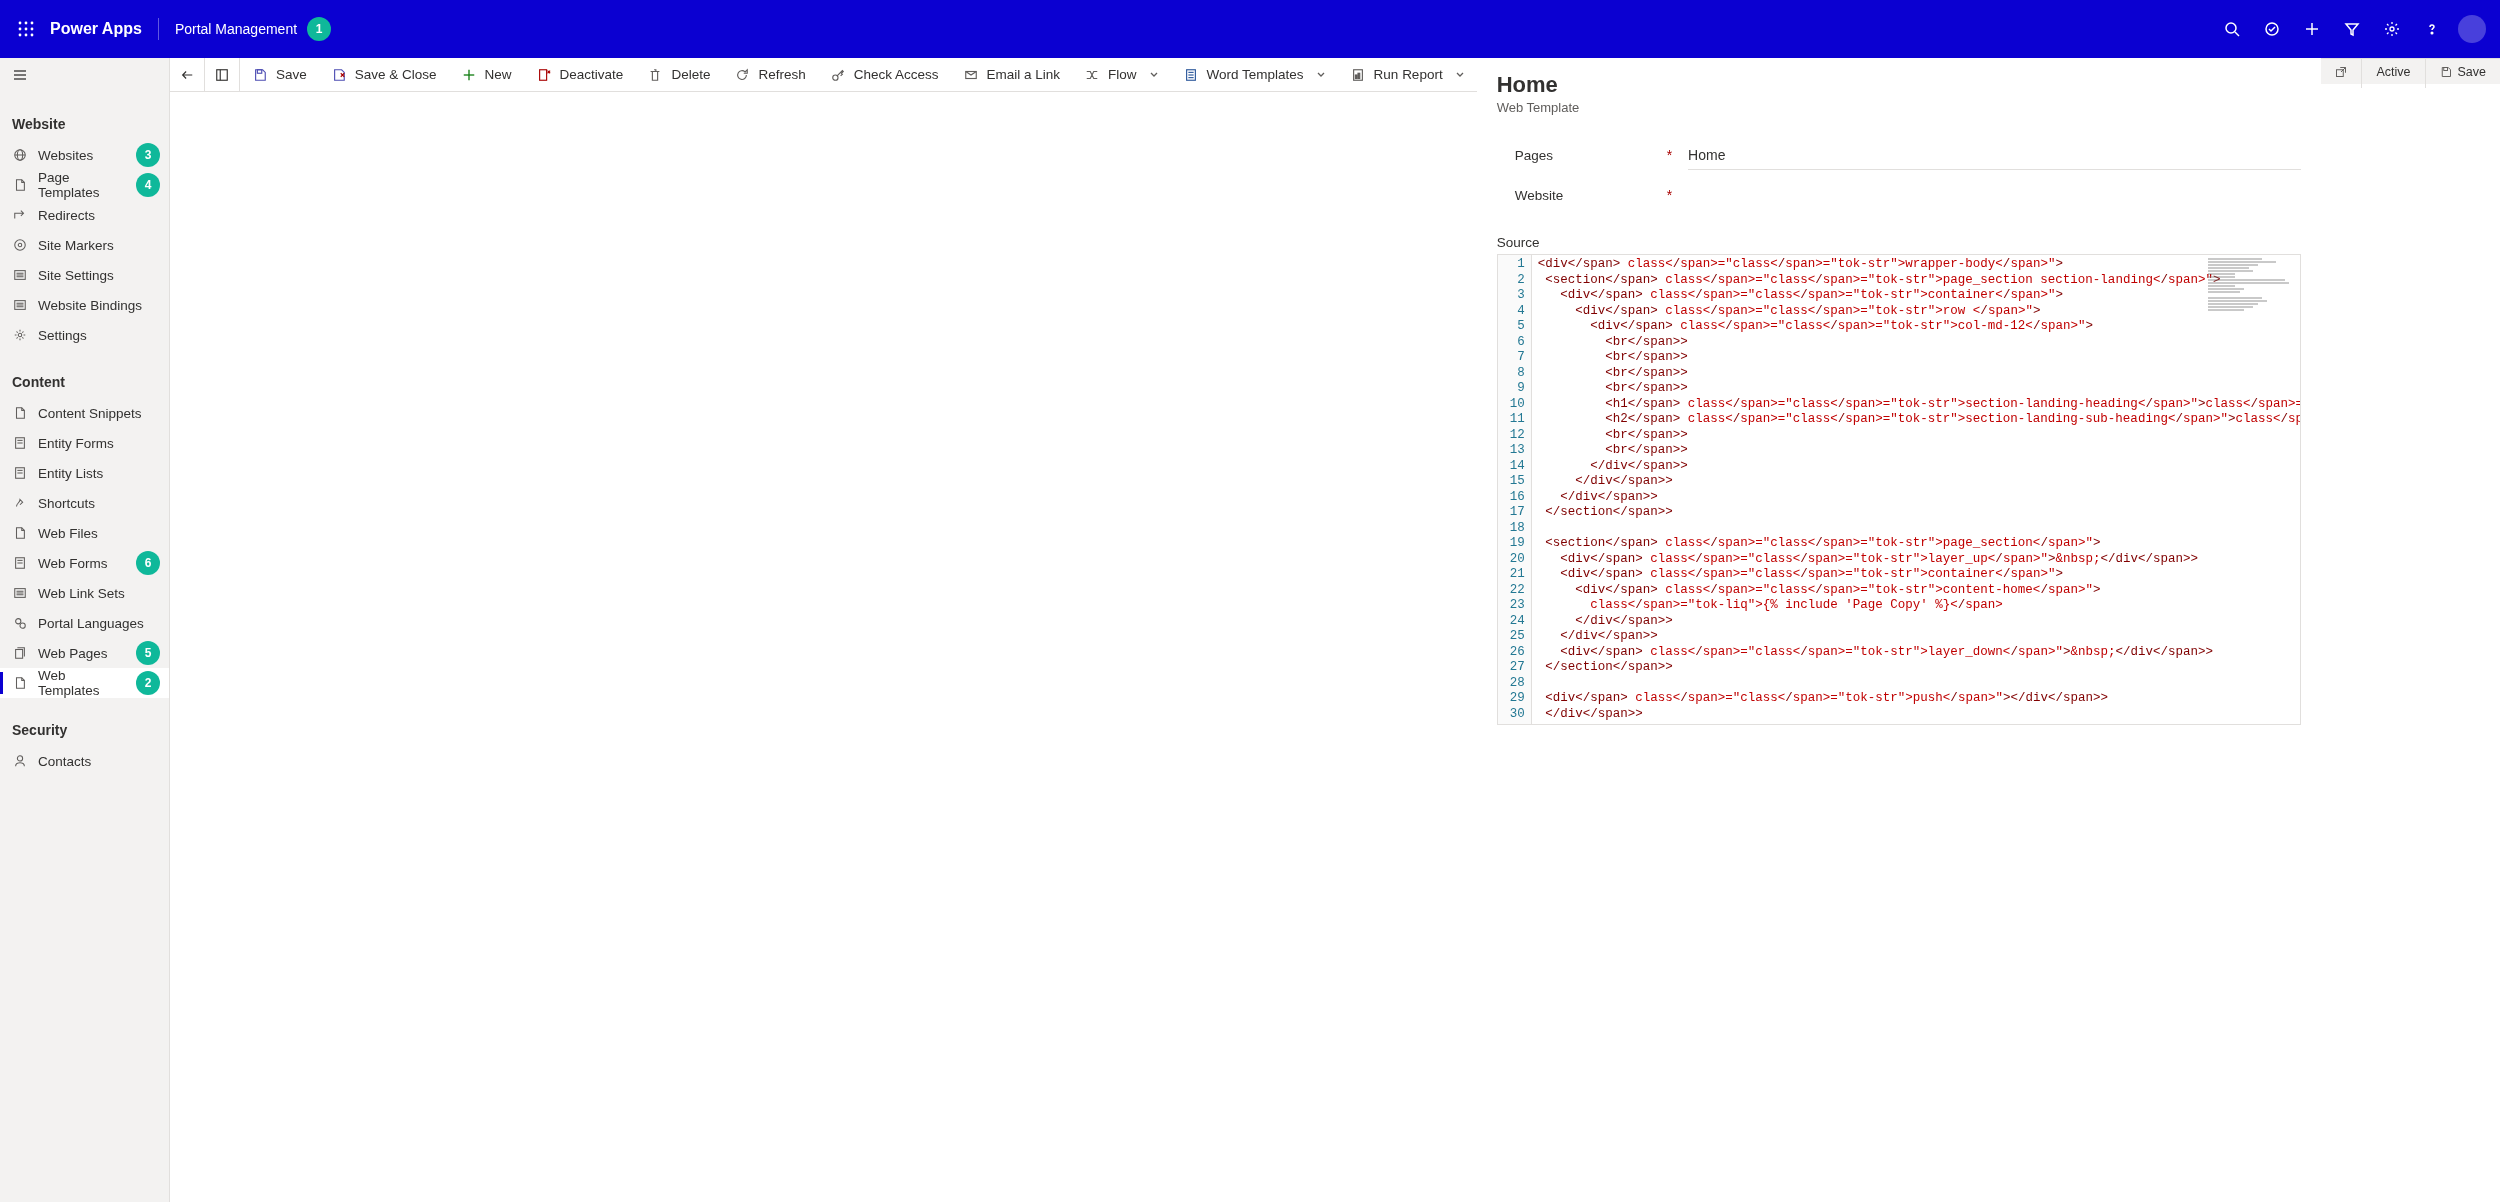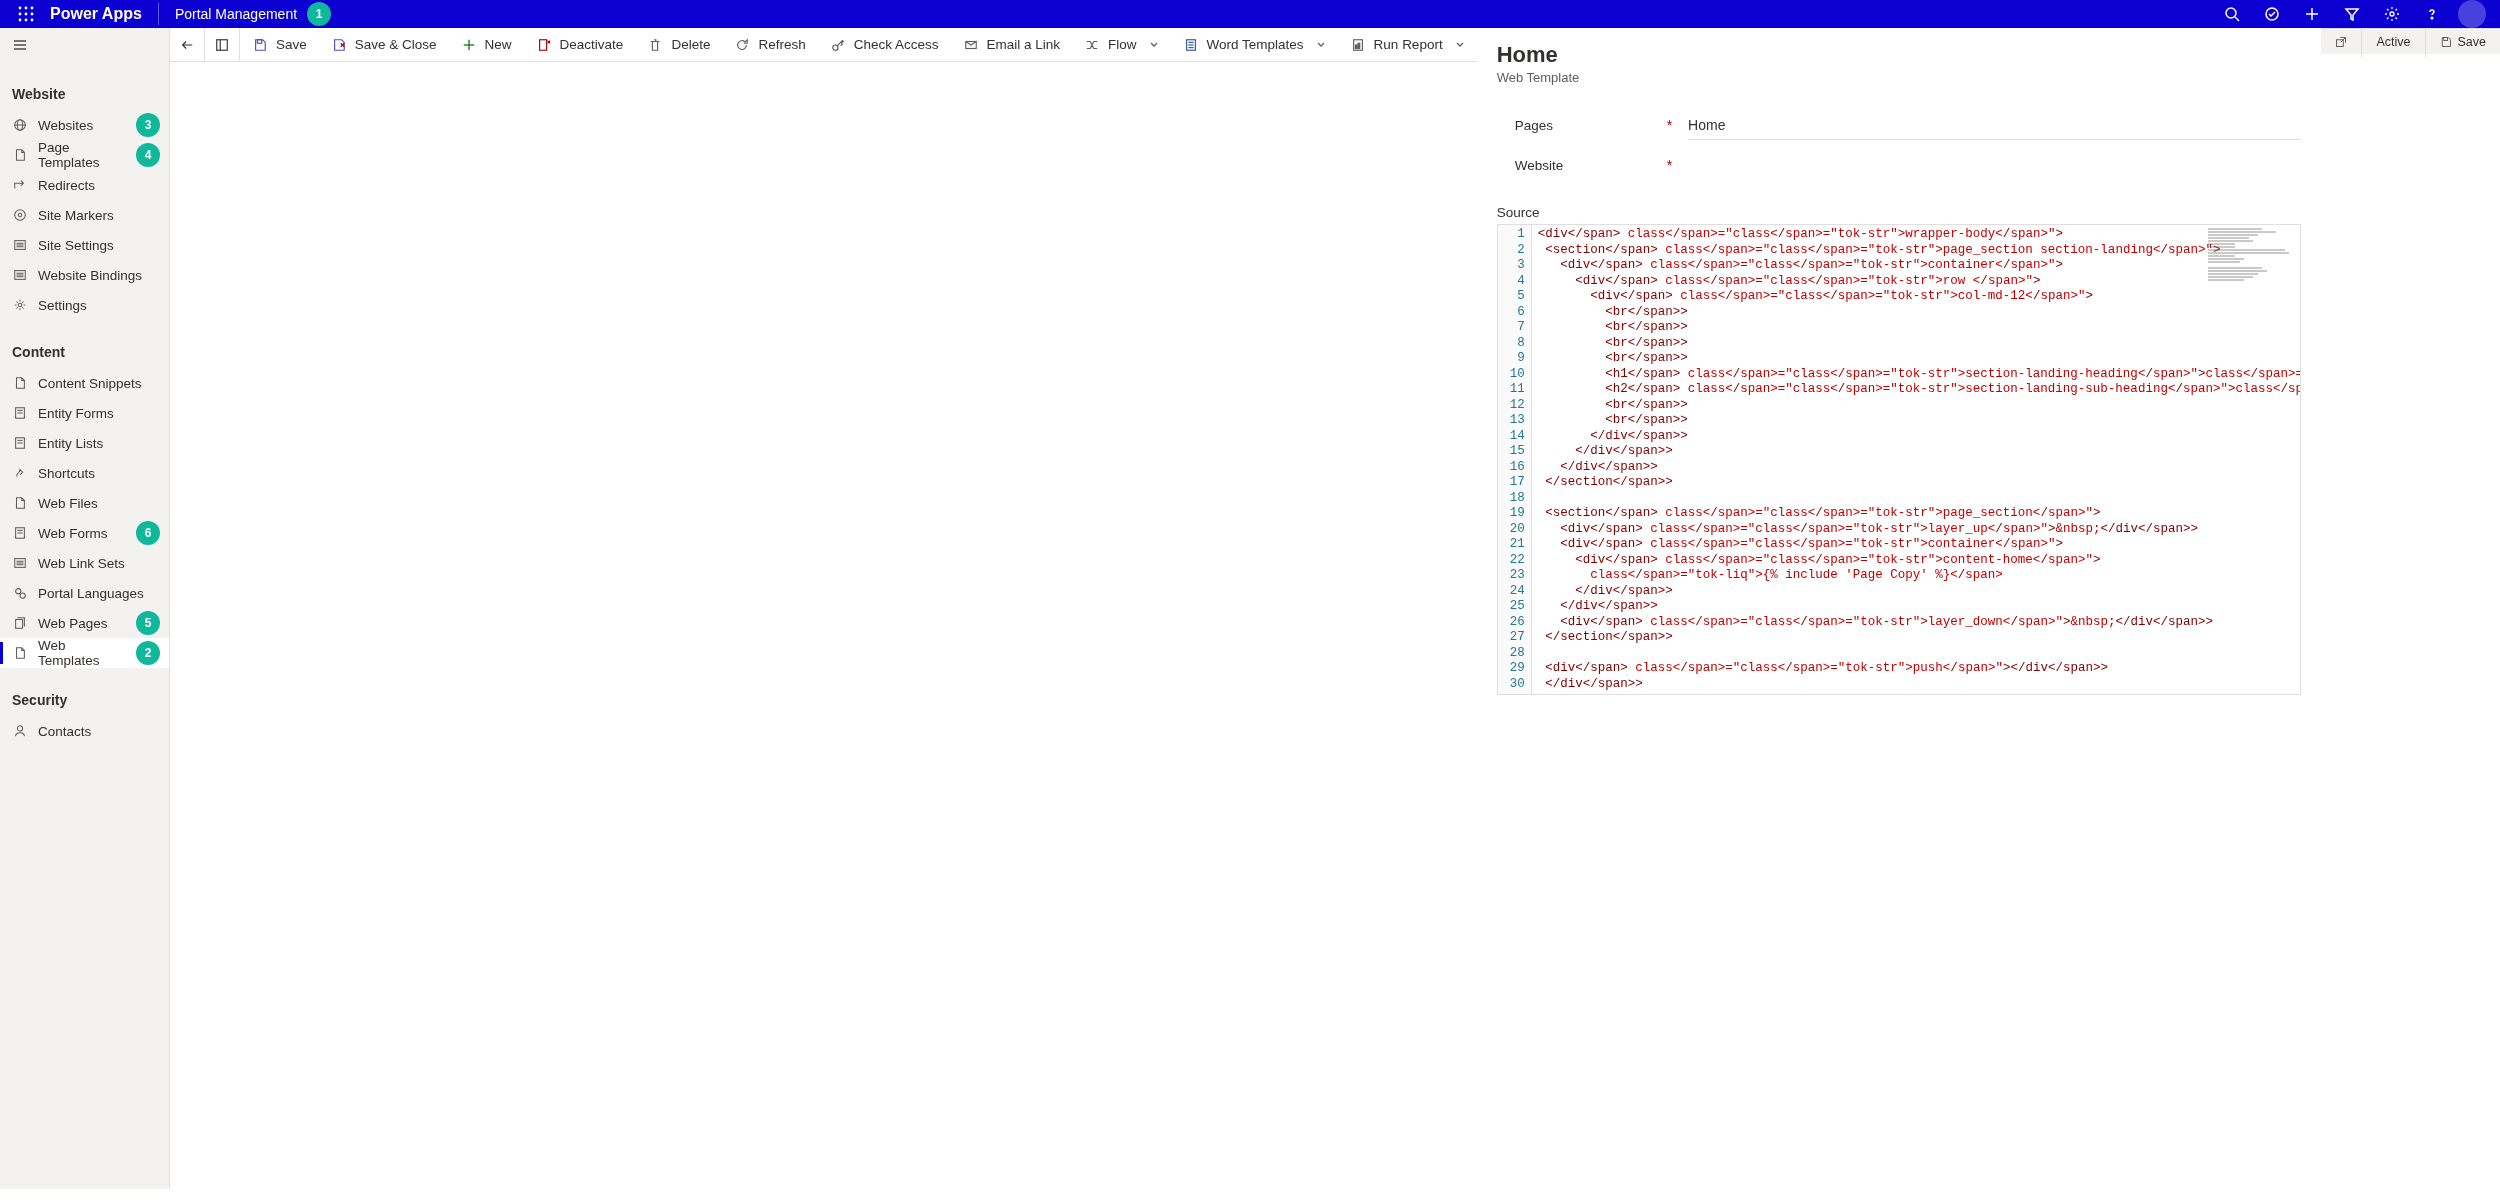--- a/index.html
+++ b/index.html
@@ -1,19 +1,19 @@
 <!DOCTYPE html>
 <html><head>
 <meta charset="utf-8">
 <style>
 * { box-sizing: border-box; margin: 0; padding: 0; }
 body { font-family: "Segoe UI", -apple-system, sans-serif; font-size: 14px; color: #323130; background: #fff; overflow: hidden; }
 
 
-.topbar { height: 28px; background: #0b00d1; display: flex; align-items: center; color: #fff; padding: 0 8px; }
+.topbar { height: 58px; background: #0b00d1; display: flex; align-items: center; color: #fff; padding: 0 8px; }
 .waffle { width: 36px; height: 36px; display: flex; align-items: center; justify-content: center; cursor: pointer; }
 .brand { font-size: 16px; font-weight: 600; margin: 0 14px 0 6px; }
 .vsep { width: 1px; height: 22px; background: rgba(255,255,255,0.35); margin: 0 2px; }
 .appname { font-size: 14px; margin-left: 14px; margin-right: 10px; }
 .topbar .spacer { flex: 1; }
 .top-icon { width: 40px; height: 40px; display: flex; align-items: center; justify-content: center; cursor: pointer; }
 .avatar { width: 28px; height: 28px; border-radius: 50%; background: rgba(255,255,255,0.25); margin: 0 6px; }
 
 
 .badge { width: 24px; height: 24px; border-radius: 50%; background: #0fb89a; color: #fff; font-size: 12px; font-weight: 600; display: flex; align-items: center; justify-content: center; position: relative; }

